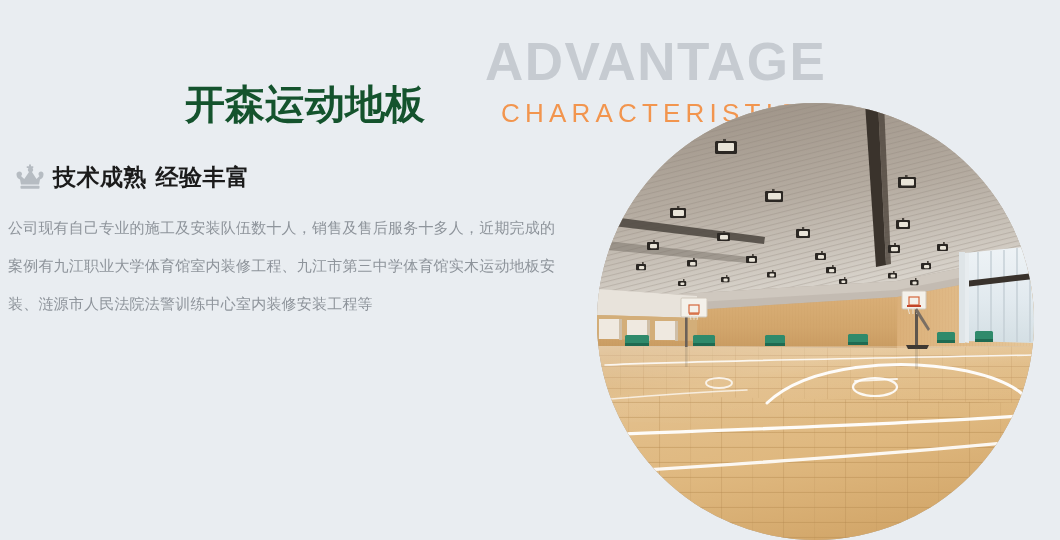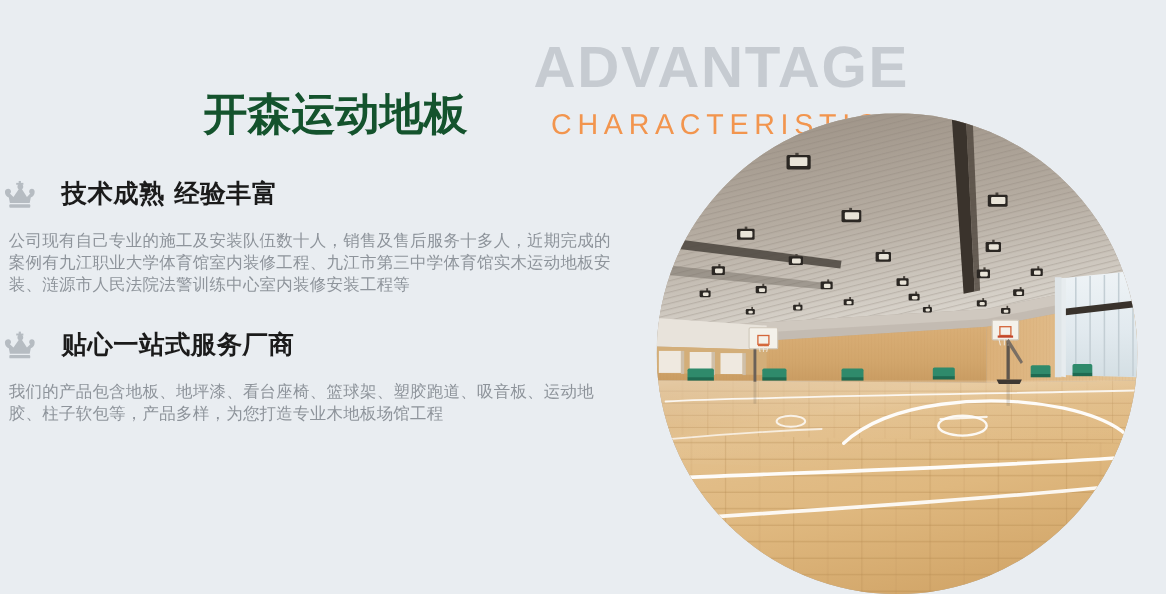--- a/index.html
+++ b/index.html
@@ -76,22 +76,21 @@
   .feature {
     position: relative;
   }
   .feature + .feature {
     margin-top: 28px;
   }
   .feature-head {
     display: flex;
     align-items: center;
     height: 34px;
-    padding-left: 3px;
-    gap: 15px;
+    padding-left: 15px;
   }
   .crown-icon {
     width: 30px;
     height: 26px;
     flex: 0 0 30px;
     margin-right: 8px;
     display: block;
   }
   .feature-title {
     font-size: 23px;
@@ -100,21 +99,21 @@
     color: #1b1b1b;
     letter-spacing: 0.5px;
     white-space: nowrap;
     font-family: "DejaVu Sans", "Liberation Sans", sans-serif;
   }
   .feature-body {
     margin-top: 15px;
     padding-left: 8px;
     width: 552px;
     font-size: 15px;
-    line-height: 20px;
+    line-height: 38px;
     color: #8e949b;
     letter-spacing: 0.2px;
     font-family: "DejaVu Sans", "Liberation Sans", sans-serif;
     text-align: left;
   }
 
   
   #photo-circle {
     position: absolute;
     left: 597px;
@@ -156,38 +155,20 @@
                      C28.1 6.2 25.7 8.6 25.7 11.6 C25.7 13.4 26.6 15 28 16 L18.5 30 L12 24
                      C13.2 23.1 14 21.6 14 20 C14 17.2 11.8 15 9 15 C6.2 15 3 17.2 3 20 Z"></path>
             <rect x="11" y="43.5" width="38" height="6" rx="1.6"></rect>
           </g>
         </svg>
         <span class="feature-title">技术成熟 经验丰富</span>
       </div>
       <p class="feature-body">公司现有自己专业的施工及安装队伍数十人，销售及售后服务十多人，近期完成的案例有九江职业大学体育馆室内装修工程、九江市第三中学体育馆实木运动地板安装、涟源市人民法院法警训练中心室内装修安装工程等</p>
     </div>
 
-    <div class="feature">
-      <div class="feature-head">
-        <svg class="crown-icon" viewBox="0 0 60 52">
-          <g fill="#b6bcc2">
-            <rect x="28" y="1" width="4" height="12"></rect>
-            <rect x="23.5" y="4.5" width="13" height="3.5"></rect>
-            <path d="M3 20 L3 21 C3 26 6 30 10 31 L12 41 L48 41 L50 31 C54 30 57 26 57 21 L57 20
-                     C57 17.2 54.8 15 52 15 C49.2 15 47 17.2 47 20 C47 21.6 47.8 23.1 49 24
-                     L43 30 L34 16 C35.4 15 36.3 13.4 36.3 11.6 C36.3 8.6 33.9 6.2 31 6.2
-                     C28.1 6.2 25.7 8.6 25.7 11.6 C25.7 13.4 26.6 15 28 16 L18.5 30 L12 24
-                     C13.2 23.1 14 21.6 14 20 C14 17.2 11.8 15 9 15 C6.2 15 3 17.2 3 20 Z"></path>
-            <rect x="11" y="43.5" width="38" height="6" rx="1.6"></rect>
-          </g>
-        </svg>
-        <span class="feature-title">贴心一站式服务厂商</span>
-      </div>
-      <p class="feature-body">我们的产品包含地板、地坪漆、看台座椅、篮球架、塑胶跑道、吸音板、运动地胶、柱子软包等，产品多样，为您打造专业木地板场馆工程</p>
-    </div>
 
   </div>
 
   <div id="photo-circle">
     <svg id="photo-svg" viewBox="0 0 437 437" preserveAspectRatio="xMidYMid slice">
       <defs>
         <linearGradient id="gCeil" x1="0" y1="0" x2="0.25" y2="1">
           <stop offset="0%" stop-color="#9c9185"></stop>
           <stop offset="55%" stop-color="#b5aca1"></stop>
           <stop offset="100%" stop-color="#d8d3cb"></stop>

